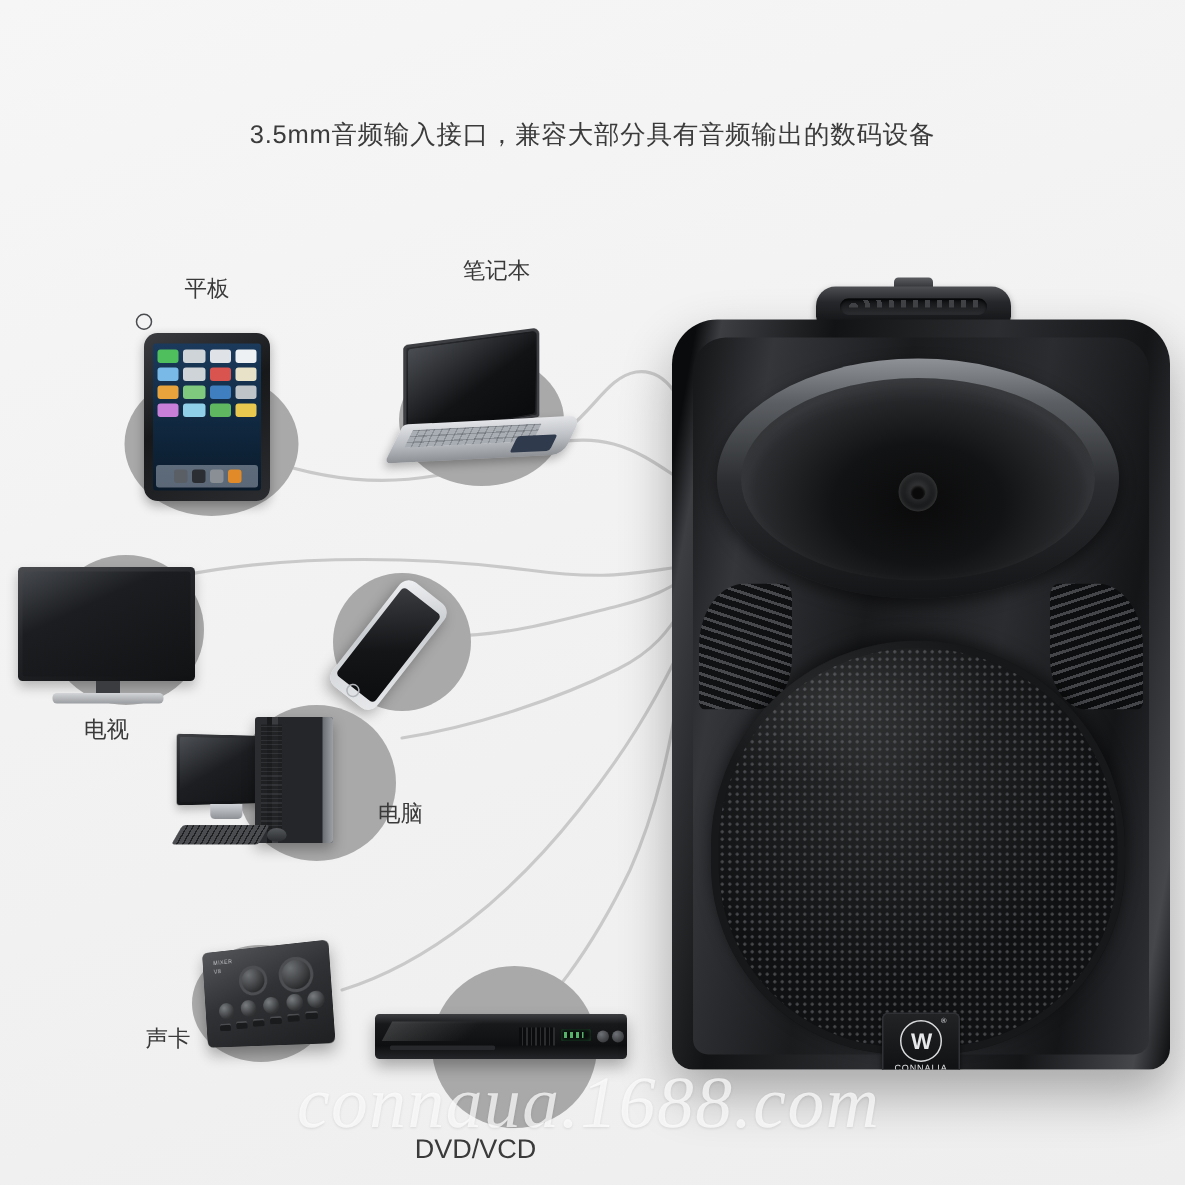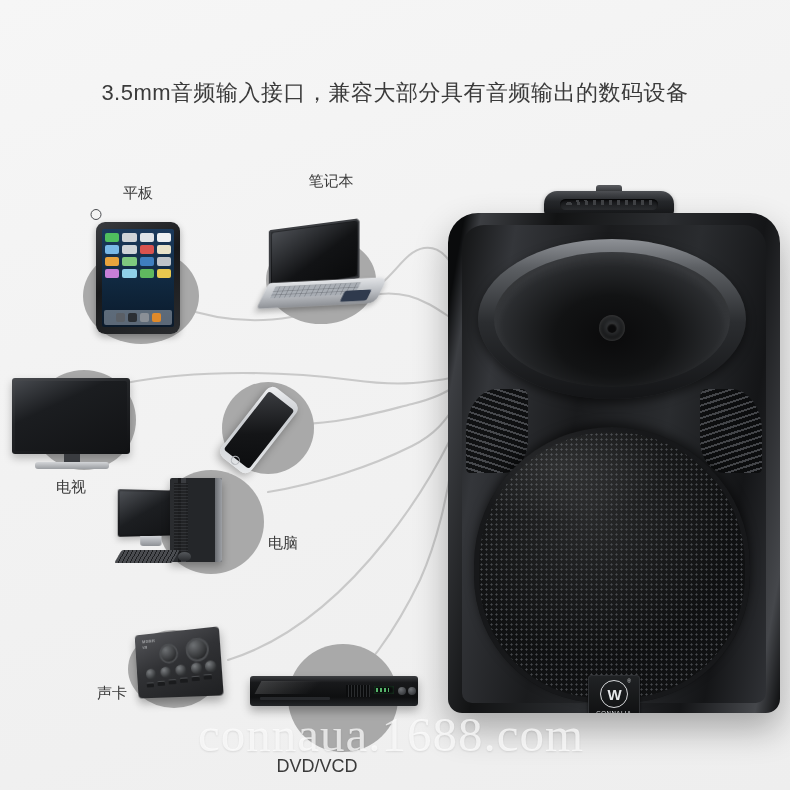--- a/index.html
+++ b/index.html
@@ -9,21 +9,21 @@
     font-family:"Liberation Sans","DejaVu Sans",sans-serif;
     position:relative;
   }
   #stage{position:absolute;inset:0;
     background:linear-gradient(160deg,#f6f6f6 0%,#f2f2f2 45%,#eeeeee 100%);
     overflow:hidden;}
 
   
   .headline{
     position:absolute;left:0;right:0;top:78px;text-align:center;
-    font-size:22px;color:#3b3b3b;letter-spacing:.5px;white-space:nowrap;
+    font-size:17px;color:#3b3b3b;letter-spacing:.5px;white-space:nowrap;
   }
 
   
   .lbl{position:absolute;color:#3a3a3a;font-size:15px;line-height:1.18;white-space:pre-line;text-align:center;}
 
   
   .disc{position:absolute;border-radius:50%;background:#a9a9a9;}
 
   
   .cables{position:absolute;left:0;top:0;width:790px;height:790px;}
@@ -195,21 +195,21 @@
     display:flex;flex-direction:column;align-items:center;justify-content:center;gap:2px;z-index:4;}
   .badge-mark{width:26px;height:26px;border-radius:50%;border:1.6px solid #d8dadc;position:relative;
     display:flex;align-items:center;justify-content:center;}
   .badge-mark span{font-size:15px;font-weight:bold;color:#e6e8ea;line-height:1;letter-spacing:-1px;}
   .badge-r{position:absolute;right:-4px;top:-3px;font-size:5px;color:#d8dadc;}
   .badge-name{font-size:6px;letter-spacing:.6px;color:#e2e4e6;}
 
   
   .watermark{position:absolute;left:198px;top:706px;font-family:"Liberation Serif","DejaVu Serif",serif;
     font-size:49px;color:rgba(255,255,255,.72);letter-spacing:1px;white-space:nowrap;
-    text-shadow:0 1px 2px rgba(0,0,0,.10);pointer-events:none;z-index:6;}
+    text-shadow:0 1px 2px rgba(0,0,0,.10);pointer-events:none;z-index:6;font-style:italic;}
 </style>
 </head>
 <body>
 
 <div id="stage">
 
   <div class="headline">3.5mm音频输入接口，兼容大部分具有音频输出的数码设备</div>
 
   <svg class="cables" viewBox="0 0 790 790" xmlns="http://www.w3.org/2000/svg">
     <g fill="none" stroke="#c9c9c9" stroke-width="2.1" stroke-linecap="round">
@@ -290,21 +290,21 @@
   <div class="disc" style="left:158px;top:470px;width:106px;height:104px;"></div>
   <div class="dev" style="left:118px;top:478px;width:150px;height:96px;">
     <div class="pc-mon">
         <i></i>
       </div>
     <div class="pc-monfoot"></div>
     <div class="pc-tower"></div>
     <div class="pc-kb"></div>
     <div class="pc-mouse"></div>
   </div>
-  <div class="lbl" style="left:240px;top:534px;width:86px;">电脑</div>
+  <div class="lbl" style="left:224px;top:534px;width:86px;">电脑</div>
 
   <div class="disc" style="left:128px;top:630px;width:92px;height:78px;"></div>
   <div class="dev" style="left:133px;top:631px;width:96px;height:72px;">
     <div class="sc-body">
       <div class="sc-txt" style="left:8px;top:5px;">MIXER</div>
       <div class="sc-txt" style="left:8px;top:11px;">V8</div>
       <div class="sc-knobbig" style="left:26px;top:12px;width:20px;height:20px;"></div>
       <div class="sc-knobbig" style="left:54px;top:9px;width:23px;height:23px;"></div>
       <div class="sc-knobsm" style="left:10px;top:36px;"></div>
       <div class="sc-knobsm" style="left:26px;top:35px;"></div>

